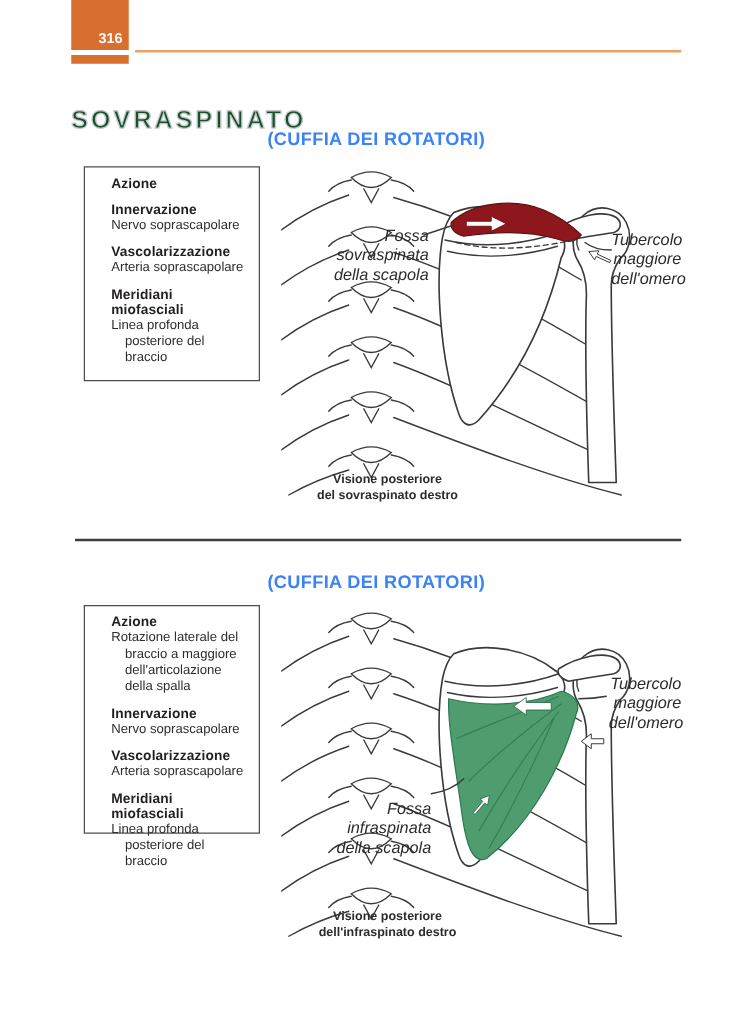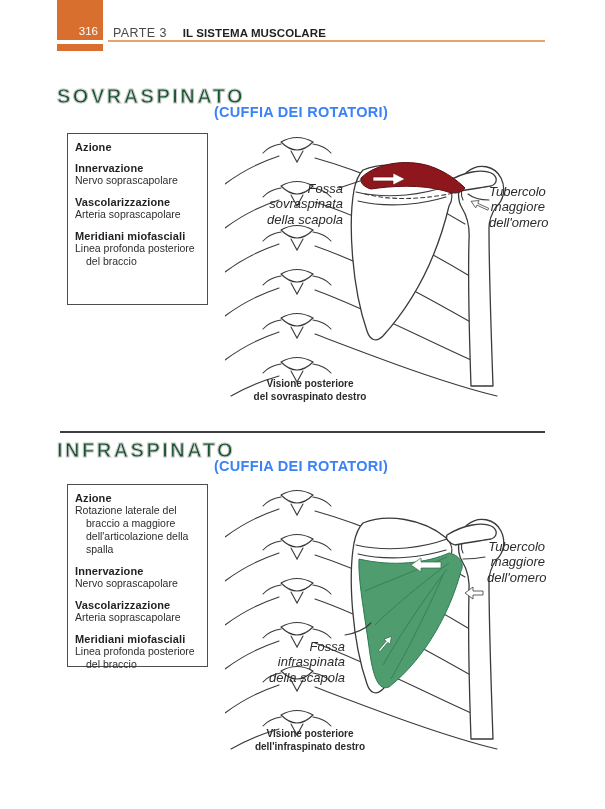--- a/index.html
+++ b/index.html
@@ -2,40 +2,40 @@
 <html><head>
 <meta charset="utf-8">
 <style>
   html,body { margin:0; padding:0; background:#ffffff; }
   .page {
     position:relative; width:605px; height:809px; background:#fff;
     font-family:"Liberation Sans", sans-serif; color:#231f20; overflow:hidden;
   }
   
   .hdr-block { position:absolute; left:57px; top:0; width:46px; height:40px; background:#d96f2e; }
-  .hdr-pagenum { position:absolute; right:5px; bottom:3px; color:#fff; font-weight:normal; font-size:11.5px; }
+  .hdr-pagenum { position:absolute; right:5px; bottom:3px; color:#fff; font-weight:bold; font-size:11.5px; }
   .hdr-strip { position:absolute; left:57px; top:44px; width:46px; height:7px; background:#d96f2e; }
   .hdr-row { position:absolute; left:113px; top:26px; display:flex; gap:16px; align-items:baseline; }
   .hdr-part { font-size:12.5px; color:#4a4a4a; letter-spacing:0.4px; }
   .hdr-chapter { font-size:11.5px; font-weight:bold; color:#231f20; letter-spacing:0.1px; }
   .hdr-rule { position:absolute; left:108px; top:40px; width:437px; height:2px; background:#e9a26b; }
   
   .sec-title {
     position:absolute; left:57px; width:488px; text-align:left;
     font-weight:bold; font-size:20px; letter-spacing:2.5px; color:#14532d;
     -webkit-text-stroke:1px #c9c9c9; text-shadow:0 0 1px #c4c4c4;
   }
   .sec-sub {
     position:absolute; left:57px; width:488px; text-align:center;
     font-weight:bold; font-size:14.5px; color:#3b82f6; letter-spacing:0.3px;
   }
   
   .info-box {
     position:absolute; left:67px; width:141px; box-sizing:border-box;
-    border:1.5px solid #4d4d4d; background:#fff; padding:7px 8px 6px 7px;
+    border:1.5px solid #4d4d4d; background:#fff; padding:7px 8px 6px 21px;
   }
   .info-label { font-weight:bold; font-size:11px; margin-top:9px; letter-spacing:0.1px; }
   .info-label.first { margin-top:0; }
   .info-text { font-size:10.5px; line-height:1.24; padding-left:11px; text-indent:-11px; color:#2d2d2d; }
   
   .figure { position:absolute; left:225px; width:320px; height:272px; }
   .figure svg { position:absolute; left:0; top:0; }
   .fig-label {
     position:absolute; font-style:italic; font-size:13px; line-height:1.18;
     color:#2b2b2b; white-space:pre-line; text-align:right;
@@ -50,24 +50,20 @@
 </style>
 </head>
 <body>
 
 <div class="page">
 
   <div class="hdr-block">
     <span class="hdr-pagenum">316</span>
   </div>
   <div class="hdr-strip"></div>
-  <div class="hdr-row">
-    <span class="hdr-part">PARTE 3</span>
-    <span class="hdr-chapter">IL SISTEMA MUSCOLARE</span>
-  </div>
   <div class="hdr-rule"></div>
 
   <div class="sec-title" style="top:85px;">SOVRASPINATO</div>
   <div class="sec-sub" style="top:104px;">(CUFFIA DEI ROTATORI)</div>
 
   <div class="info-box" style="top:133px; height:172px;">
     <div class="info-label first">Azione</div>
     <div class="info-label">Innervazione</div>
     <div class="info-text">Nervo soprascapolare</div>
     <div class="info-label">Vascolarizzazione</div>
@@ -138,21 +134,20 @@
 della scapola</div>
     <div class="fig-label" style="left:264px; top:56px; width:56px;">Tubercolo
 maggiore
 dell'omero</div>
     <div class="fig-caption" style="top:249px;">Visione posteriore
 del sovraspinato destro</div>
   </div>
 
   <div class="divider"></div>
 
-  <div class="sec-title" style="top:439px;">INFRASPINATO</div>
   <div class="sec-sub" style="top:458px;">(CUFFIA DEI ROTATORI)</div>
 
   <div class="info-box" style="top:484px; height:183px;">
     <div class="info-label first">Azione</div>
     <div class="info-text">Rotazione laterale del braccio a maggiore dell'articolazione della spalla</div>
     <div class="info-label">Innervazione</div>
     <div class="info-text">Nervo soprascapolare</div>
     <div class="info-label">Vascolarizzazione</div>
     <div class="info-text">Arteria soprascapolare</div>
     <div class="info-label">Meridiani miofasciali</div>

